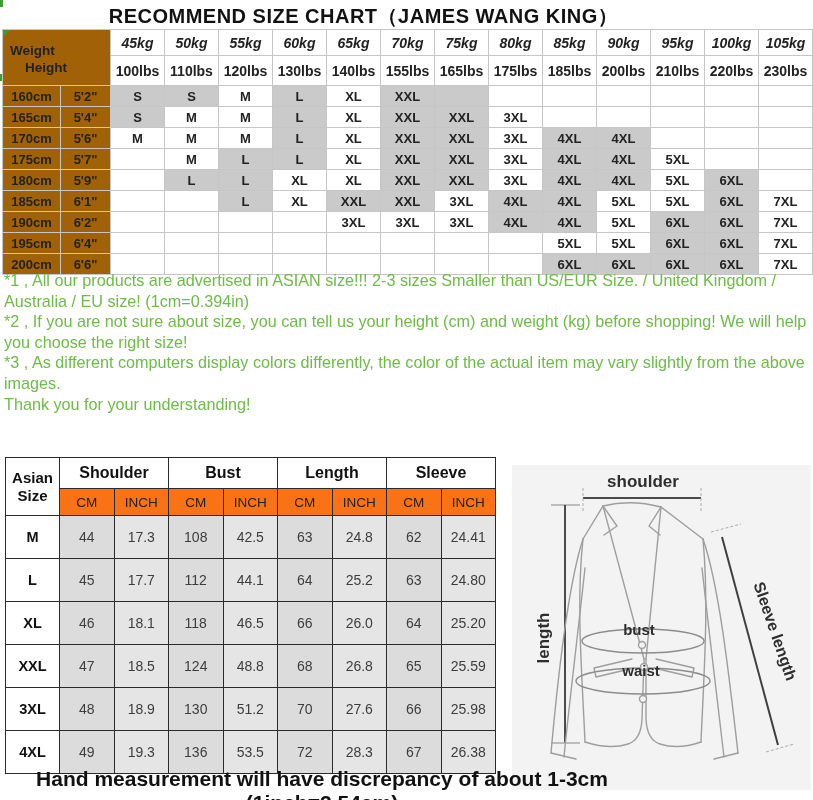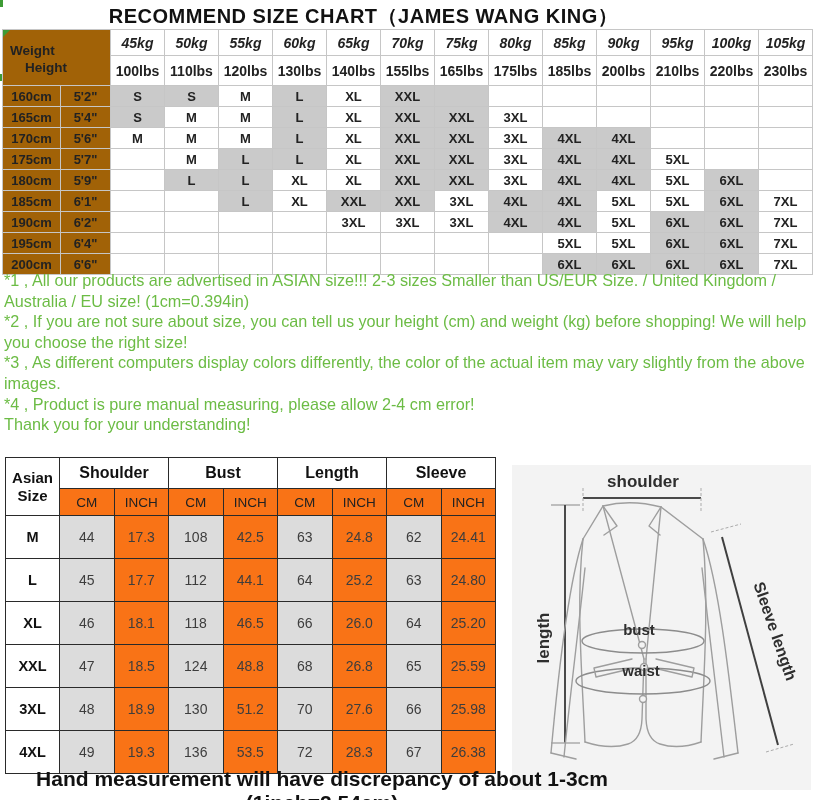--- a/index.html
+++ b/index.html
@@ -35,21 +35,21 @@
 
   
   #measure-table{position:absolute;top:457px;left:5px;border-collapse:collapse;table-layout:fixed;padding-left:29px;}
   #measure-table td,#measure-table th{border:1px solid #2a2a2a;text-align:center;vertical-align:middle;
       padding:0;overflow:hidden;}
   #measure-table .grow th{height:30px;font-size:16px;font-weight:bold;color:#111;background:#fff;}
   #measure-table .urow th{height:26px;font-size:13.5px;font-weight:normal;color:#222;background:#f97316;}
   #measure-table .drow th{height:42px;font-size:14.5px;font-weight:bold;color:#111;background:#fff;}
   #measure-table .drow td{height:42px;font-size:14px;color:#3d3d3d;}
   #measure-table td.cm{background:#dcdcdc;}
-  #measure-table td.inch{background:#f97316;}
+  #measure-table td.inch{background:#e5e5e5;}
   #measure-table #asian-size-cell{font-size:15px;line-height:18px;}
 
   
   #diagram{position:absolute;left:498px;top:453px;}
   #diagram text{font-family:"Liberation Sans",sans-serif;fill:#2e2e2e;font-weight:bold;}
 
   
   #footer{position:absolute;top:767px;left:0;width:644px;text-align:center;
           font-size:21px;font-weight:600;color:#111;}
 </style>
@@ -257,21 +257,20 @@
           <td class="g">6XL</td>
           <td>7XL</td>
         </tr>
       </tbody>
   </table>
 
   <div id="notes">
     <p style="color: rgb(108, 188, 69);">*1 , All our products are advertised in ASIAN size!!! 2-3 sizes Smaller than US/EUR Size. / United Kingdom / Australia / EU size! (1cm=0.394in)</p>
     <p style="color: rgb(108, 188, 69);">*2 , If you are not sure about size, you can tell us your height (cm) and weight (kg) before shopping! We will help you choose the right size!</p>
     <p style="color: rgb(108, 188, 69);">*3 , As different computers display colors differently, the color of the actual item may vary slightly from the above images.</p>
-    <p style="color: rgb(108, 188, 69);">*4 , Product is pure manual measuring, please allow 2-4 cm error!</p>
     <p style="color: rgb(108, 188, 69);">Thank you for your understanding!</p>
   </div>
 
   <table id="measure-table">
     <colgroup>
       <col style="width:54px">
         <col span="8" style="width:54.5px">
     </colgroup>
     <tbody>
       <tr class="grow" id="group-row">

